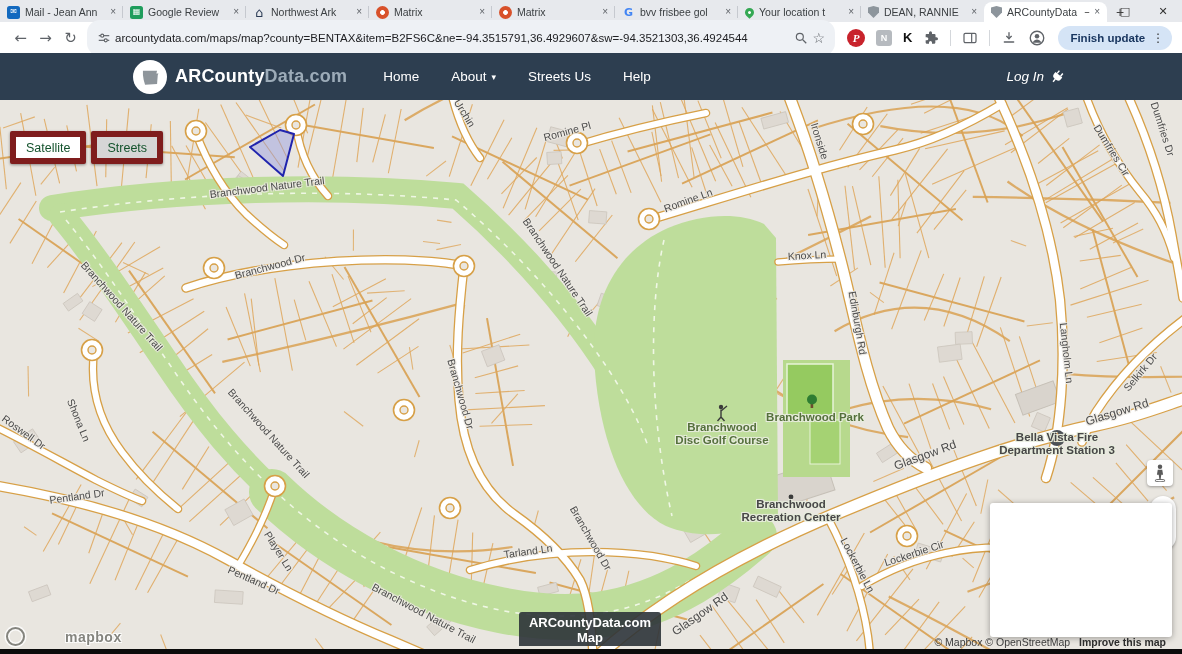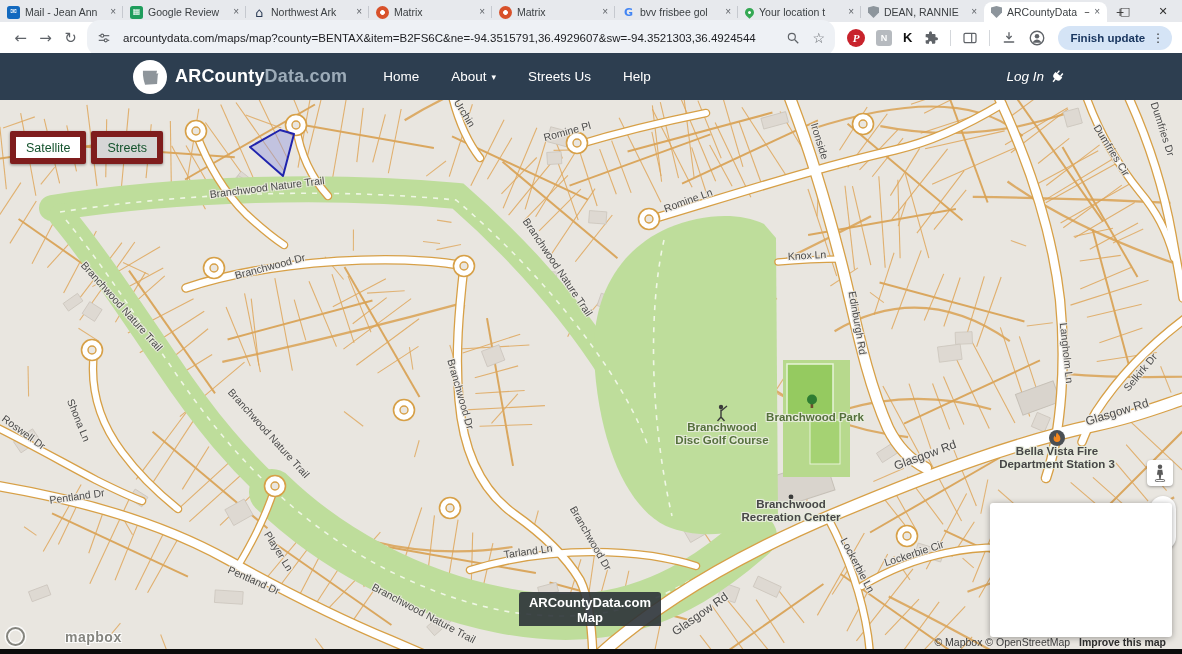--- a/index.html
+++ b/index.html
@@ -22,21 +22,21 @@
   .fi-matrix{background:radial-gradient(circle,#ffffff 0 22%,#d8512a 30% 100%);border-radius:50%;}
   .fi-google{color:#4285f4;font-weight:bold;font-size:11px;}
   .fi-pin{width:9px;height:9px;background:#34a853;border-radius:50% 50% 50% 0;transform:rotate(-45deg);position:relative;}
   .fi-pin::after{content:'';position:absolute;left:2.7px;top:2.7px;width:3.5px;height:3.5px;background:#fff;border-radius:50%;}
   .fi-shield{background:#8d959c;clip-path:polygon(50% 0,100% 12%,100% 55%,50% 100%,0 55%,0 12%);width:11px;height:12px;}
   .newtab{width:26px;height:20px;display:flex;align-items:center;justify-content:center;font-size:14px;color:#444;}
   .wincontrols{position:absolute;right:0;top:0;height:22px;display:flex;align-items:center;}
   .winbtn{width:38px;text-align:center;font-size:11px;color:#333;font-family:"DejaVu Sans",sans-serif;}
   .addressbar{position:absolute;top:22px;left:0;right:0;height:31px;background:#fff;display:flex;align-items:center;padding:0 8px;box-sizing:border-box;}
   .navbtn{width:25px;height:25px;display:flex;align-items:center;justify-content:center;font-size:15px;color:#5f6368;font-family:"DejaVu Sans",sans-serif;}
-  .urlpill{width:748px;height:36px;background:#eef1f5;border-radius:13px;display:flex;align-items:center;padding:0 10px;box-sizing:border-box;gap:12px;margin-left:4px;}
+  .urlpill{width:748px;height:36px;background:#eef1f5;border-radius:13px;display:flex;align-items:center;padding:0 10px;box-sizing:border-box;gap:4px;margin-left:4px;}
   .url{flex:1;font-size:11.5px;color:#202124;white-space:nowrap;overflow:hidden;}
   .pill-ico{flex:none;display:flex;align-items:center;color:#5f6368;}
   .ext-icons{display:flex;align-items:center;gap:11px;margin-left:12px;}
   .ico{display:flex;align-items:center;justify-content:center;color:#5f6368;}
   .pinterest{width:18px;height:18px;border-radius:50%;background:#c8232c;color:#fff;font:italic bold 11px "Liberation Serif",serif;display:flex;align-items:center;justify-content:center;}
   .graybox{width:16px;height:16px;border-radius:3px;background:#b6babf;color:#fff;font-size:9px;font-weight:bold;display:flex;align-items:center;justify-content:center;}
   .kite{font-size:13px;font-weight:800;color:#111;}
   .vsep{width:1px;height:16px;background:#d4d7db;}
   .update-pill{height:24px;border-radius:13px;background:#d5e4f6;display:flex;align-items:center;gap:7px;padding:0 8px 0 12px;margin-left:12px;}
   .update-pill span.lbl{font-size:11.5px;font-weight:bold;color:#17345e;white-space:nowrap;}
@@ -63,21 +63,21 @@
   .poi-label.poi{color:#474747;}
   .layer-toggle{position:absolute;left:10px;top:31px;display:flex;gap:5px;z-index:6;}
   .layer-btn{height:21px;padding:0 10px;font-size:12.5px;color:#14532d;background:#d6d6d6;border:6px solid #7f1d1d;border-radius:2px;
      box-shadow:0 1px 3px rgba(0,0,0,.4);display:flex;align-items:center;font-family:"Liberation Sans",sans-serif;}
   .layer-btn.active{background:#fff;}
   .pegman{position:absolute;left:1147px;top:360px;width:26px;height:26px;background:#fff;border-radius:4px;
      box-shadow:0 1px 3px rgba(0,0,0,.35);display:flex;align-items:center;justify-content:center;z-index:4;}
   .hidden-ctl{position:absolute;left:1150px;top:396px;width:26px;height:54px;background:#fff;border-radius:13px;box-shadow:0 1px 3px rgba(0,0,0,.3);z-index:3;}
   .popup{position:absolute;left:990px;top:403px;width:182px;height:134px;background:#fff;border-radius:3px;
      box-shadow:0 1px 6px rgba(0,0,0,.35);z-index:5;}
-  .footer-overlay{position:absolute;left:519px;top:492px;width:142px;height:34px;background:rgba(44,51,57,.9);
+  .footer-overlay{position:absolute;left:519px;top:512px;width:142px;height:34px;background:rgba(44,51,57,.9);
      border-radius:3px 3px 0 0;text-align:center;z-index:6;}
   .footer-overlay .t1{color:#fff;font-size:13px;font-weight:bold;margin-top:3px;}
   .mapbox-logo{position:absolute;left:6px;top:527px;display:flex;align-items:center;gap:4px;z-index:6;}
   .mb-circle{width:15px;height:15px;border-radius:50%;border:2.5px solid #85857f;box-shadow:0 0 0 1.5px rgba(255,255,255,.8),inset 0 0 0 1.5px rgba(255,255,255,.8);}
   .mb-word{font-size:14px;font-weight:bold;color:#85857f;letter-spacing:.5px;
      text-shadow:-1px -1px 0 rgba(255,255,255,.85),1px -1px 0 rgba(255,255,255,.85),-1px 1px 0 rgba(255,255,255,.85),1px 1px 0 rgba(255,255,255,.85);padding-left:36px;}
   .attribution{position:absolute;right:16px;top:536px;font-size:10.5px;color:#3c3c3c;z-index:6;white-space:nowrap;}
   .attribution b{margin-left:6px;color:#2d2d2d;}
   .bottom-bar{position:absolute;left:0;right:0;bottom:0;height:5px;background:#0b0b0b;z-index:9;}
 </style>
@@ -708,21 +708,21 @@
           <div>Branchwood Park</div>
         </div>
         <div class="poi-label park" style="left: 722px; top: 334px; transform: translate(-50%, -50%);">
           <div>Branchwood</div>
           <div>Disc Golf Course</div>
         </div>
         <div class="poi-label poi" style="left: 791px; top: 411px; transform: translate(-50%, -50%);">
           <div>Branchwood</div>
           <div>Recreation Center</div>
         </div>
-        <div class="poi-label poi" style="left: 1057px; top: 358px; transform: translate(-50%, -50%);">
+        <div class="poi-label poi" style="left: 1057px; top: 344px; transform: translate(-50%, -50%);">
           <div>Bella Vista Fire</div>
           <div>Department Station 3</div>
         </div>
       </div>
 
     <div class="layer-toggle" id="layers-mount">
         <div class="layer-btn active">Satellite</div>
         <div class="layer-btn">Streets</div>
       </div>
 

